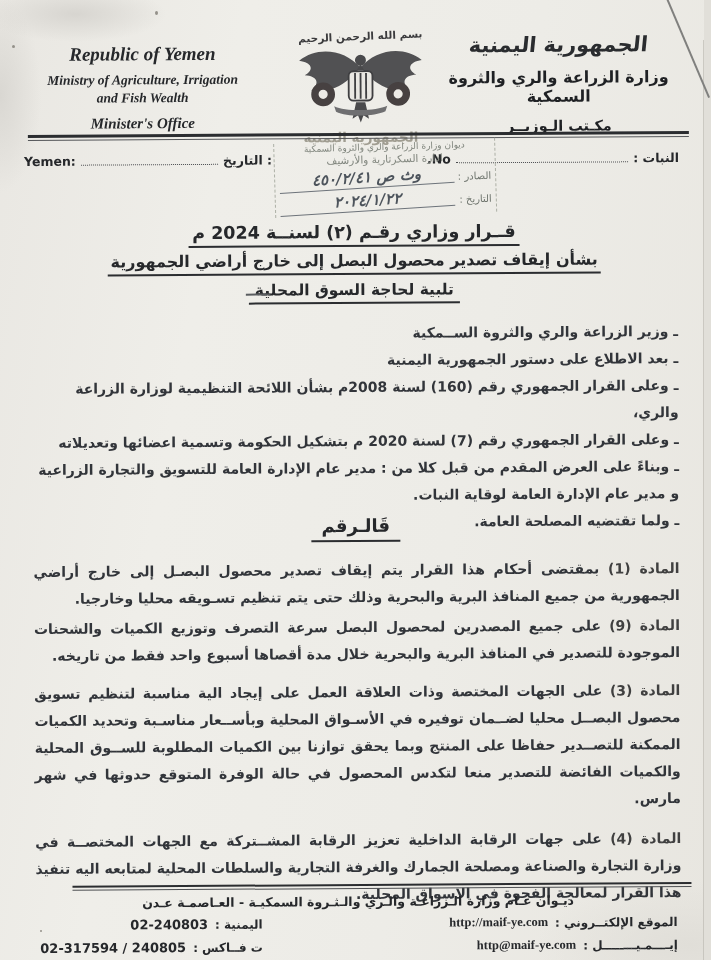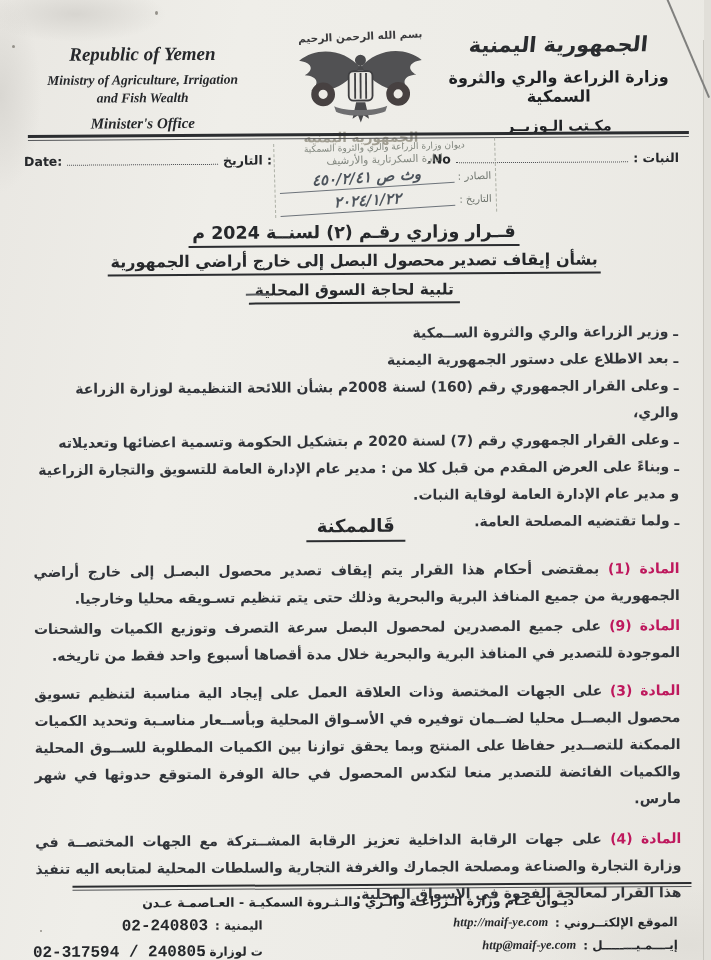--- a/index.html
+++ b/index.html
@@ -77,34 +77,34 @@
   .qarar span{display:inline-block;font-size:18px;font-weight:bold;color:#26282b;
     border-bottom:2.5px solid #2b2d30;padding:0 10px 4px;direction:rtl;}
 
   
   .articles{position:absolute;top:557px;right:32px;left:33px;direction:rtl;
     font-size:14px;font-weight:bold;color:#32353a;line-height:27px;
     text-align:justify;text-align-last:right;}
   .articles p{margin:0 0 3px;}
   .articles p.g2{margin-bottom:11px;}
   .articles p.g3{margin-bottom:13px;}
-  .art-label{color:#be185d;}
+  .art-label{color:#404040;}
 
   
   .f-rule{position:absolute;left:70px;right:22px;top:884px;height:2px;background:#2b2d30;}
   .f-rule-echo{position:absolute;left:70px;right:22px;top:888px;height:1px;background:#4e5053;}
   .f-diwan{position:absolute;left:0;right:0;top:894px;text-align:center;direction:rtl;
     font-size:12.5px;font-weight:bold;color:#26282b;letter-spacing:.5px;}
   .f-col{position:absolute;font-size:12px;font-weight:bold;color:#26282b;direction:rtl;}
   .f-col .row{display:flex;align-items:center;gap:7px;margin-bottom:8px;white-space:nowrap;}
   .f-right{right:36px;top:916px;width:310px;}
   .f-left{left:30px;top:916px;width:230px;}
   .ltr{direction:ltr;unicode-bidi:isolate;}
-  .web{font-family:"Liberation Serif",serif;font-style:italic;font-weight:bold;font-size:12.5px;}
-  .num{font-size:16px;font-weight:bold;font-family:Liberation Mono, monospace;}
+  .web{font-family:"Liberation Serif",serif;font-weight:bold;font-size:12.5px;}
+  .num{font-size:13px;font-weight:bold;}
   .f-col .lbl{min-width:0;}
 </style>
 </head>
 <body>
 
 <div class="paper"></div>
 <div class="right-edge-strip"></div>
 <div class="right-edge-line"></div>
 <div class="diag-scratch"></div>
 <div class="speck" style="left:12px;top:45px;width:3px;height:3px;"></div>
@@ -158,21 +158,21 @@
   <div class="rule-top"></div>
   <div class="rule-top-echo"></div>
 
   <div class="refrow refrow-no">
     <span>النبات :</span>
     <span class="dots"></span>
     <span>No.</span>
   </div>
 
   <div class="refrow refrow-date">
-    <span>Date:</span>
+    <span>Yemen:</span>
     <span class="dots"></span>
     <span>التاريخ :</span>
   </div>
 
   <div class="office-stamp">
     <div class="st-l1">ديوان وزارة الزراعة والري والثروة السمكية</div>
     <div class="st-l2">ادارة السكرتارية والأرشيف</div>
     <div class="st-row">
       <span>الصادر :</span>
       <span class="hand">وث ص ٤٥٠/٢/٤١</span>
@@ -197,21 +197,21 @@
   <div class="preamble">
     <p>ـ وزير الزراعة والري والثروة الســمكية</p>
     <p>ـ بعد الاطلاع على دستور الجمهورية اليمنية</p>
     <p>ـ وعلى القرار الجمهوري رقم (160) لسنة 2008م بشأن اللائحة التنظيمية لوزارة الزراعة والري،</p>
     <p>ـ وعلى القرار الجمهوري رقم (7) لسنة 2020 م بتشكيل الحكومة وتسمية اعضائها وتعديلاته</p>
     <p>ـ وبناءً على العرض المقدم من قبل كلا من : مدير عام الإدارة العامة للتسويق والتجارة الزراعية و مدير عام الإدارة العامة لوقاية النبات.</p>
     <p>ـ ولما تقتضيه المصلحة العامة.</p>
   </div>
 
   <div class="qarar">
-    <span>قَالممكنة</span>
+    <span>قَالـرقم</span>
   </div>
 
   <div class="articles">
     <p><span class="art-label">المادة (1)</span> <span>بمقتضى أحكام هذا القرار يتم إيقاف تصدير محصول البصـل إلى خارج أراضي الجمهورية من جميع المنافذ البرية والبحرية وذلك حتى يتم تنظيم تسـويقه محليا وخارجيا.</span></p>
     <p class="g2"><span class="art-label">المادة (9)</span> <span>على جميع المصدرين لمحصول البصل سرعة التصرف وتوزيع الكميات والشحنات الموجودة للتصدير في المنافذ البرية والبحرية خلال مدة أقصاها أسبوع واحد فقط من تاريخه.</span></p>
     <p class="g3"><span class="art-label">المادة (3)</span> <span>على الجهات المختصة وذات العلاقة العمل على إيجاد الية مناسبة لتنظيم تسويق محصول البصــل محليا لضــمان توفيره في الأسـواق المحلية وبأســعار مناسـبة وتحديد الكميات الممكنة للتصــدير حفاظا على المنتج وبما يحقق توازنا بين الكميات المطلوبة للســوق المحلية والكميات الفائضة للتصدير منعا لتكدس المحصول في حالة الوفرة المتوقع حدوثها في شهر مارس.</span></p>
     <p><span class="art-label">المادة (4)</span> <span>على جهات الرقابة الداخلية تعزيز الرقابة المشــتركة مع الجهات المختصــة في وزارة التجارة والصناعة ومصلحة الجمارك والغرفة التجارية والسلطات المحلية لمتابعه اليه تنفيذ هذا القرار لمعالجة الفجوة في الاسواق المحلية.</span></p>
   </div>
 
   <div class="f-rule"></div>
@@ -228,18 +228,18 @@
       <span class="ltr web">http@maif-ye.com</span>
     </div>
   </div>
 
   <div class="f-col f-left">
     <div class="row">
       <span class="lbl">اليمنية :</span>
       <span class="ltr num">02-240803</span>
     </div>
     <div class="row">
-      <span class="lbl">ت لوزارة :</span>
+      <span class="lbl">ت فــاكس :</span>
       <span class="ltr num">02-317594 / 240805</span>
     </div>
   </div>
 
 </div>
 
 </body></html>

